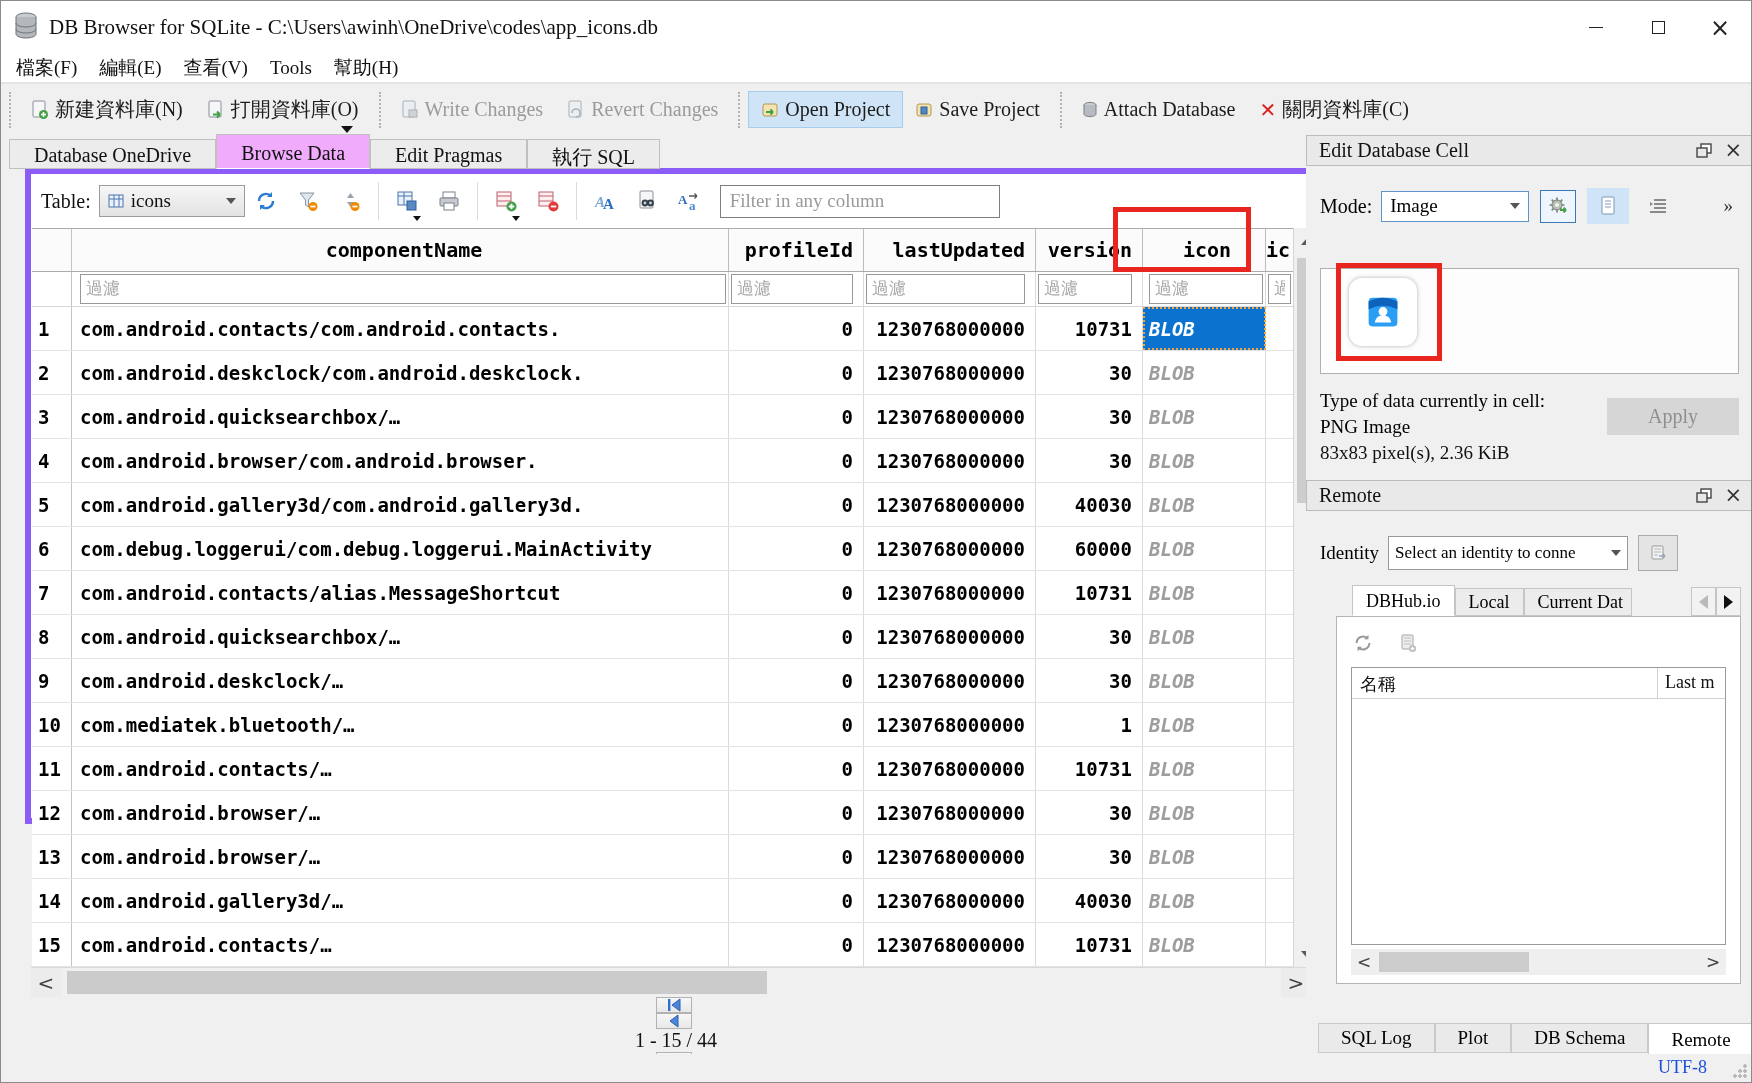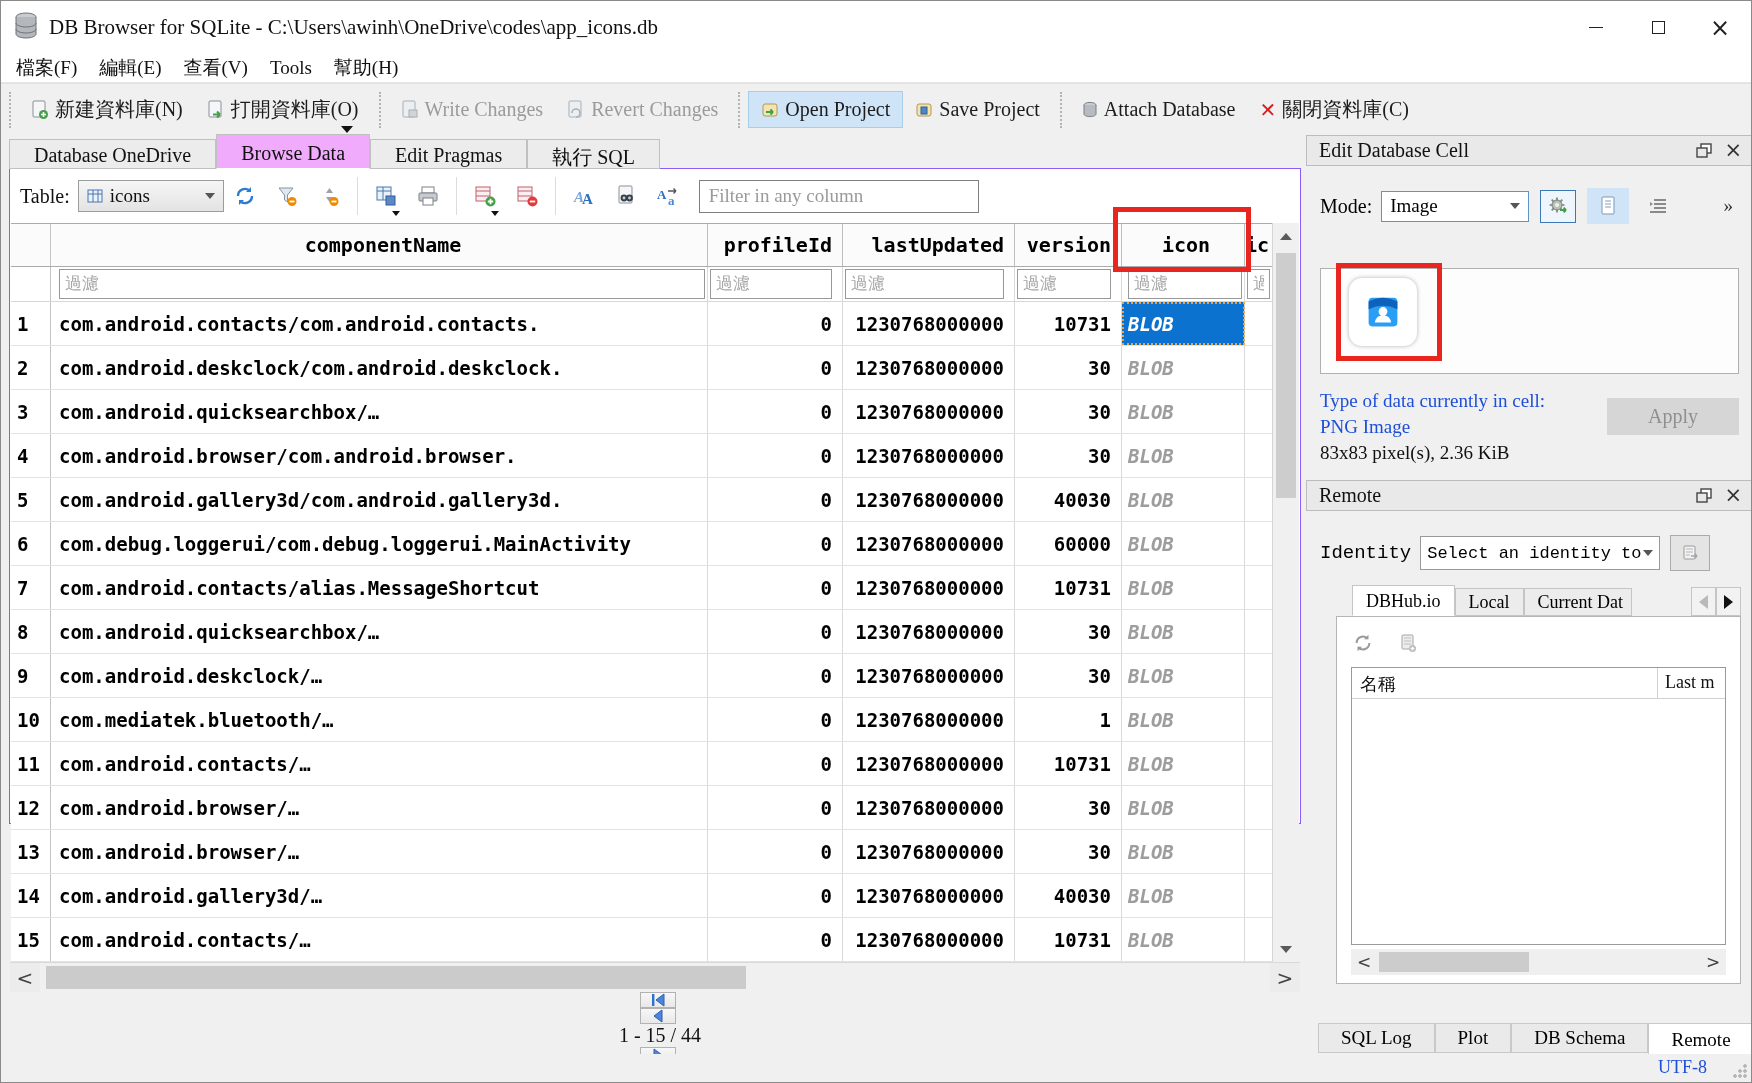--- a/index.html
+++ b/index.html
@@ -35,22 +35,22 @@
              border-top:7px solid #111; }
   .redx { color:#d81e1e; font-weight:bold; font-size:20px; font-family:"DejaVu Sans",sans-serif; }
 
   
   .maintabs { position:absolute; left:8px; top:134px; display:flex; align-items:flex-end; height:34px; z-index:5; }
   .maintab { font-size:20px; color:#111; background:#ececec; border:1px solid #c0c0c0;
              padding:4px 24px; height:30px; }
   .maintab.active { background:#f0abfc; height:35px; border-bottom:1px solid #fff; padding-top:7px; }
 
   
-  .browsepanel { position:absolute; left:8px; top:167px; width:1292px; height:656px;
-                 background:#fff; border:1px solid #8b5cf6; }
+  .browsepanel { position:absolute; left:24px; top:167px; width:1292px; height:656px;
+                 background:#fff; border:6px solid #8b5cf6; }
   .controlsrow { height:54px; display:flex; align-items:center; padding-left:10px; }
   .tbl-label { font-size:20px; color:#111; margin-right:8px; }
   .combo { display:flex; align-items:center; gap:7px; width:146px; height:32px;
            background:linear-gradient(#f6f6f6,#e3e3e3); border:1px solid #9c9c9c; padding:0 8px; }
   .combo .ctext { font-size:19px; color:#111; flex:1; }
   .chev { width:0; height:0; border-left:5px solid transparent; border-right:5px solid transparent;
           border-top:6px solid #555; }
   .minibtn { width:36px; height:36px; display:flex; align-items:center; justify-content:center;
              margin:0 3px; position:relative; }
   .minisep { height:38px; border-left:1px solid #dcdcdc; margin:0 7px; }
@@ -123,27 +123,27 @@
   .sqbtn.bordered { border:1px solid #3c78b5; background:#eef5fc; }
   .sqbtn.bluefill { background:#cfe4f7; width:42px; height:36px; }
   .morechev { margin-left:auto; margin-right:6px; font-size:19px; color:#333; letter-spacing:2px; }
 
   .previewbox { margin:40px 14px 0 14px; height:106px; background:#fdfdfd; border:1px solid #b0b0b0;
                 position:relative; }
   .iconcard { position:absolute; left:28px; top:9px; width:68px; height:68px; background:#fff;
               border-radius:13px; box-shadow:0 0 4px rgba(0,0,0,.3); display:flex;
               align-items:center; justify-content:center; }
   .typerow { display:flex; margin:14px 14px 0 14px; }
-  .typetext { font-size:19px; color:#1d4ed8; line-height:26px; }
+  .typetext { font-size:19px; color:#000000; line-height:26px; }
   .applybtn { margin-left:auto; margin-top:10px; width:132px; height:37px; background:#d6d6d6;
               color:#8f8f8f; font-size:20px; display:flex; align-items:center; justify-content:center; }
   .sizetext { margin:2px 14px 0 14px; font-size:19px; color:#111; }
 
   .remotetitle { margin-top:16px; }
-  .idrow { display:flex; align-items:center; margin:24px 12px 0 14px; height:36px;font-family:Liberation Mono, monospace; }
+  .idrow { display:flex; align-items:center; margin:24px 12px 0 14px; height:36px; }
   .idlabel { font-size:19px; margin-right:9px; }
   .idcombo { width:240px; height:34px; border:1px solid #999; background:#fff; display:flex;
              align-items:center; padding:0 6px; overflow:hidden; }
   .idcombo .ctext { flex:1; font-size:17px; white-space:nowrap; overflow:hidden; }
   .idbtn { width:40px; height:36px; background:#e4e4e4; border:1px solid #ababab; margin-left:10px;
            display:flex; align-items:center; justify-content:center; }
 
   .rtabs { display:flex; align-items:flex-end; margin:14px 12px 0 46px; height:31px; }
   .rtab { font-size:18px; background:#ececec; border:1px solid #c5c5c5; padding:3px 13px; height:28px;
           white-space:nowrap; overflow:hidden; }

